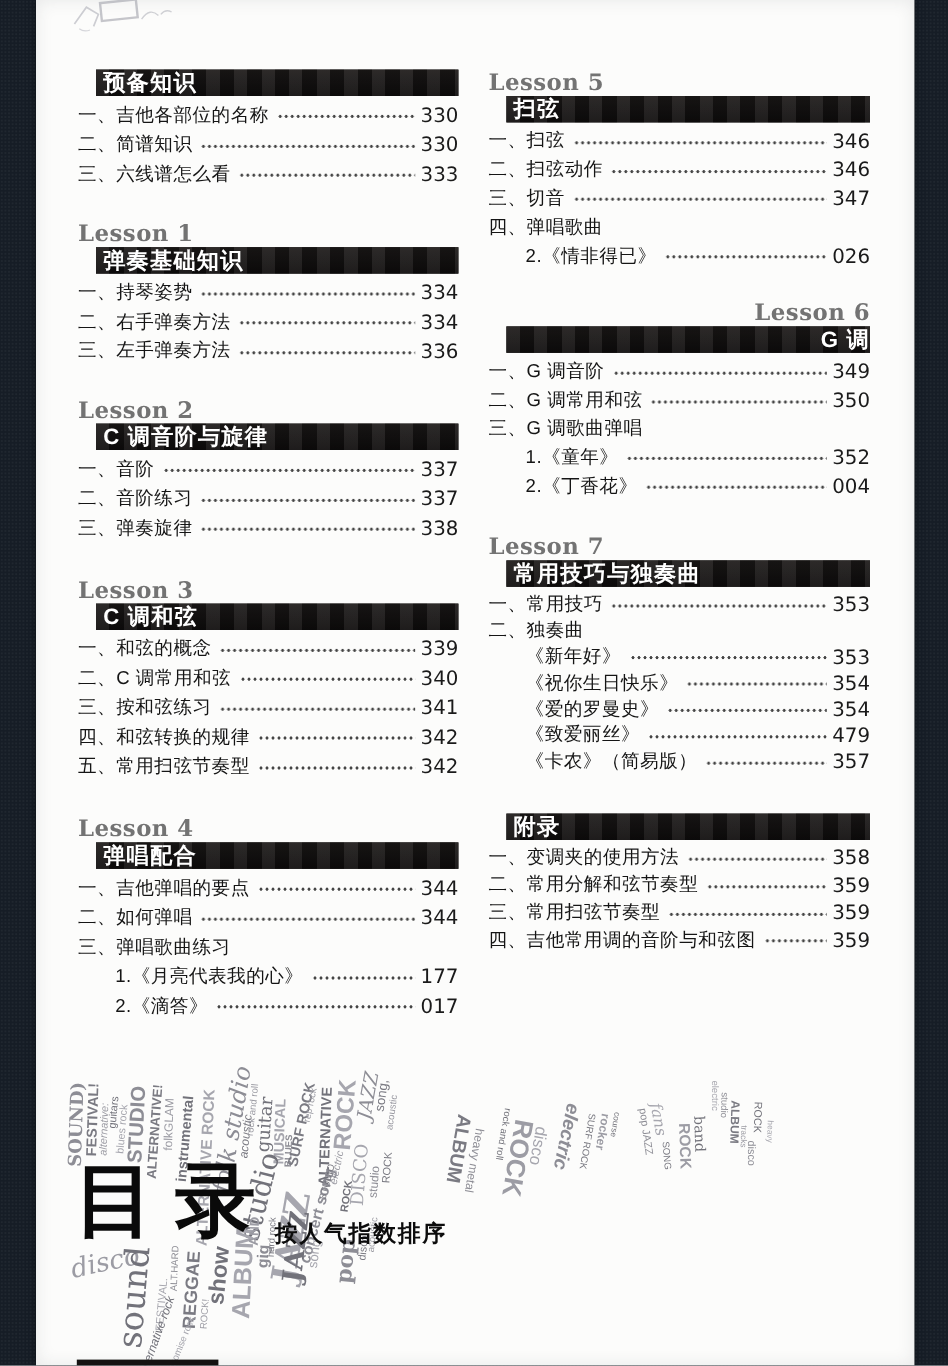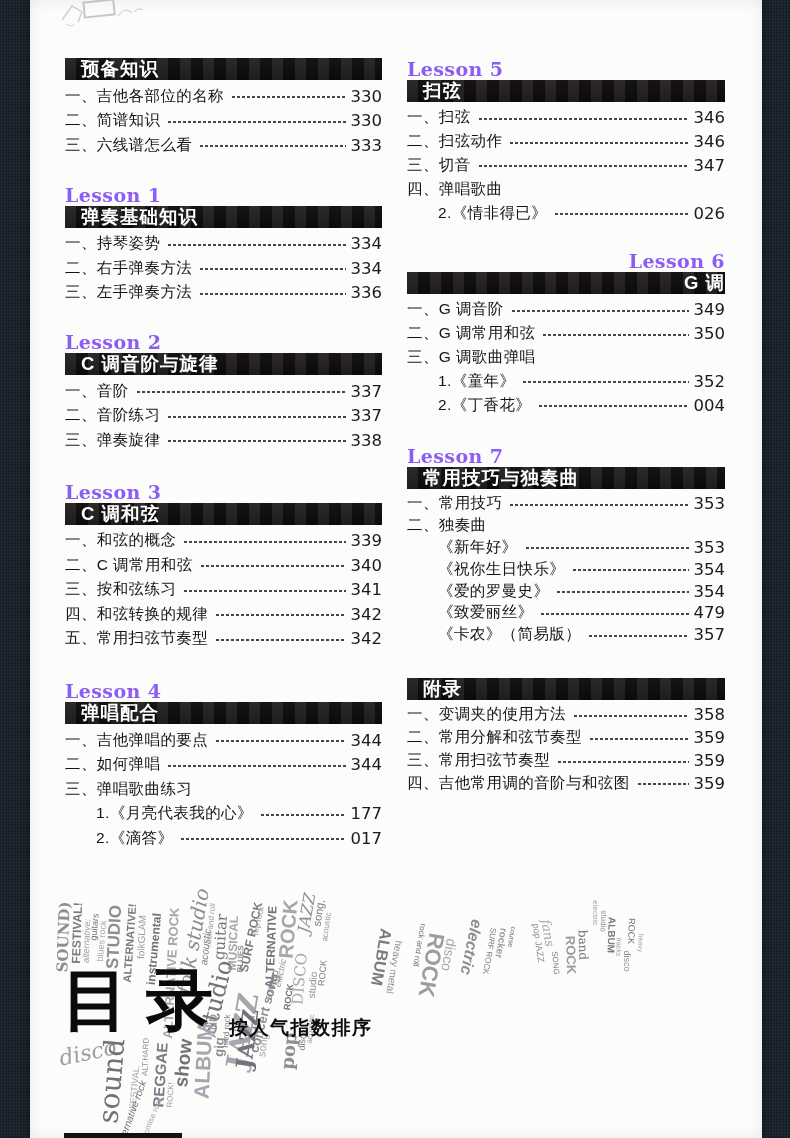--- a/index.html
+++ b/index.html
@@ -23,29 +23,29 @@
   
   #col-left  .section:nth-child(2){margin-top:26px;}
   #col-left  .section:nth-child(3){margin-top:26px;}
   #col-left  .section:nth-child(4){margin-top:28px;}
   #col-left  .section:nth-child(5){margin-top:29px;}
   #col-right .section:nth-child(2){margin-top:25px;text-align:right;}
   #col-right .section:nth-child(3){margin-top:28px;}
   #col-right .section:nth-child(4){margin-top:32px;}
   .lesson{
     font-family:"DejaVu Serif", serif;font-weight:700;font-size:19px;
-    color:#8b5cf6;height:22px;line-height:22px;letter-spacing:.4px;
+    color:#737373;height:22px;line-height:22px;letter-spacing:.4px;
   }
   .bar{
     height:22px;line-height:22px;
     background-color:#151312;
     background-image:
       repeating-linear-gradient(90deg, rgba(255,255,255,.06) 0 11px, rgba(0,0,0,.30) 11px 23px),
       linear-gradient(#201d1c,#100e0e);
-    padding-left:16px;box-sizing:border-box;
+    padding-left:6px;box-sizing:border-box;margin-left:15px;
   }
   .bar-text{color:#ffffff;font-weight:700;font-size:18.5px;letter-spacing:1px;}
   .rows{margin-top:4px;}
   .row{display:flex;align-items:center;height:24.5px;}
   #col-right .row{height:23.8px;}
   #col-right .section:nth-child(3) .row{height:21.8px;}
   #col-right .section:nth-child(4) .row{height:22.8px;}
   .row.indent{padding-left:31px;}
   .label{font-size:15.5px;color:#151515;white-space:nowrap;letter-spacing:.4px;}
   .leader{

